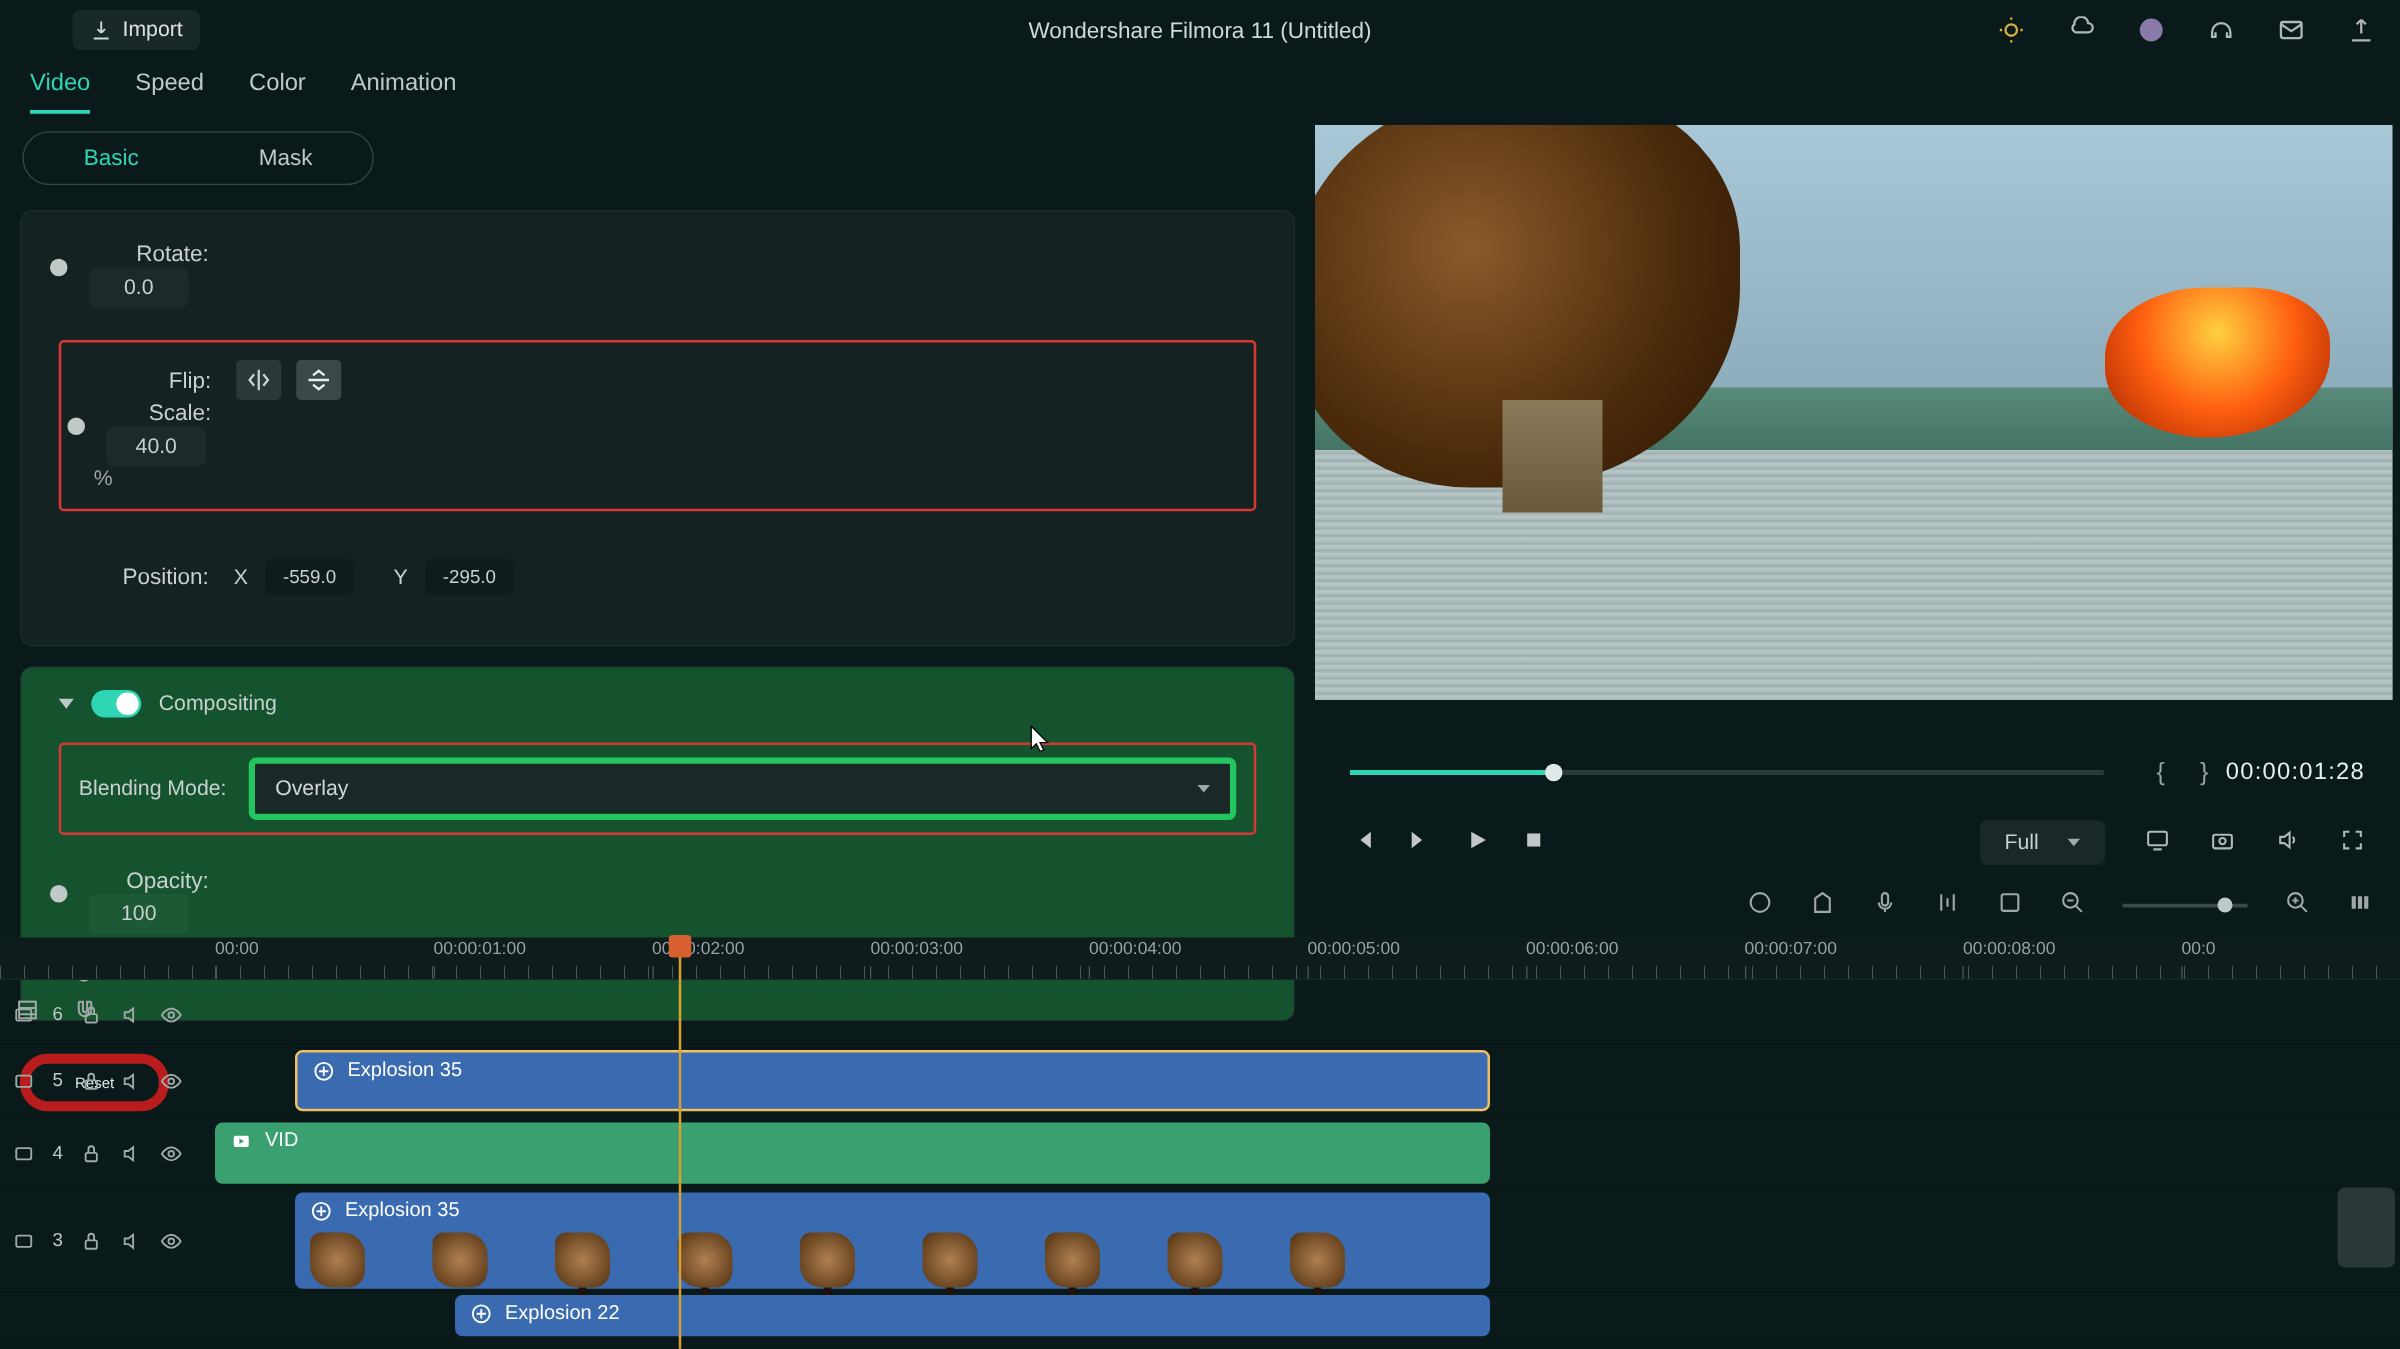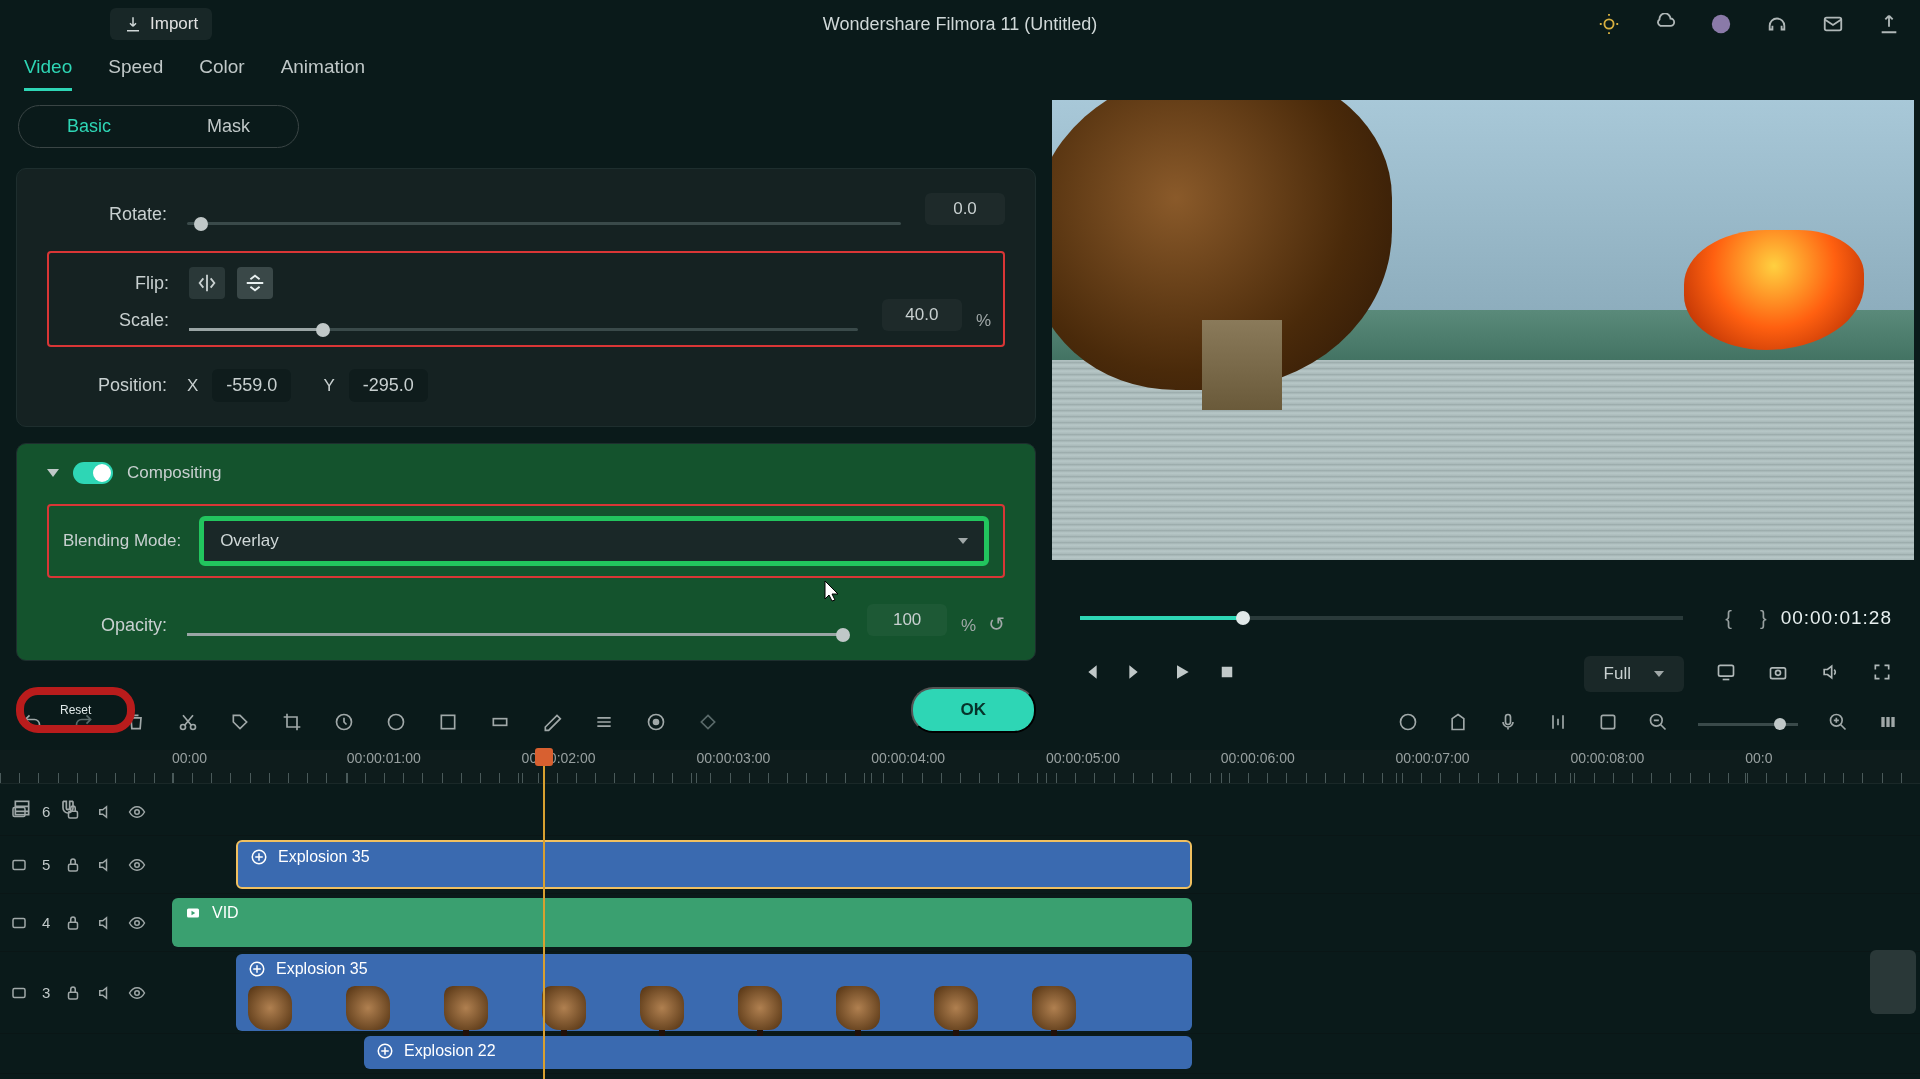--- a/index.html
+++ b/index.html
@@ -1,52 +1,52 @@
 <!DOCTYPE html>
 <html><head>
 <meta charset="utf-8">
 <style>
   * { box-sizing: border-box; margin: 0; padding: 0; font-family: -apple-system, BlinkMacSystemFont, "Segoe UI", sans-serif; }
   body { background: #0a1a1a; color: #c8d0d0; width: 1920px; height: 1079px; overflow: hidden; position: relative; font-size: 17px; }
   
   
   .header { height: 48px; display:flex; align-items:center; padding:0 20px; background:#0a1a1a; position:relative;}
-  .import-btn { display:flex; align-items:center; gap:8px; background:rgba(255,255,255,0.06); padding:6px 14px; border-radius:6px; color:#e0e0e0; font-size:17px; margin-left:90px;}
+  .import-btn { display:flex; align-items:center; gap:8px; background:rgba(255,255,255,0.06); padding:6px 14px; border-radius:6px; color:#e0e0e0; font-size:17px; margin-left:38px;}
   .title-center { position:absolute; left:50%; transform:translateX(-50%); font-size:18px; color:#d0d8d8;}
   .header-icons { margin-left:auto; display:flex; gap:34px; align-items:center;}
   .header-icons span, .header-icons svg { width:22px; height:22px; color:#b0b8b8;}
   
   
   .main { display:flex; height:650px;}
   .left-panel { width:1060px; padding:0 10px; position:relative;}
   .tabs { display:flex; gap:36px; padding:8px 14px 0; font-size:19px;}
   .tab { color:#c0c8c8; padding-bottom:10px; cursor:pointer;}
   .tab.active { color:#2ed6b5; border-bottom:3px solid #2ed6b5;}
   
   .subtabs { display:flex; margin:14px 0 0 8px;}
   .subtab-container { display:flex; border:1px solid #3a4545; border-radius:24px; overflow:hidden;}
   .subtab { padding:10px 48px; font-size:18px; color:#c0c8c8; cursor:pointer;}
   .subtab.active { color:#2ed6b5;}
   
   .panel-body { margin:20px 6px 0; background:#152222; border:1px solid #1e2e2e; border-radius:10px; padding:24px 30px;}
-  .row { display:flex; align-items:flex-end; margin-bottom:26px;}
+  .row { display:flex; align-items:flex-start; margin-bottom:26px;flex-direction:column;}
   .label { width:140px; text-align:right; padding-right:20px; font-size:18px; color:#c8d0d0;}
   .slider-track { flex:1; height:3px; background:#3a4a4a; position:relative; border-radius:2px;}
   .slider-fill { position:absolute; left:0; top:0; height:100%; background:#9aa5a5;}
   .slider-handle { position:absolute; top:50%; transform:translate(-50%,-50%); width:14px; height:14px; border-radius:50%; background:#c0c8c8;}
   .value-box { width:80px; text-align:center; background:rgba(255,255,255,0.04); border-radius:6px; padding:6px 0; margin-left:24px; font-size:17px;}
   .unit { margin-left:14px; font-size:17px; color:#a0a8a8;}
   
   .highlight-red { border:2px solid #d93636; border-radius:4px; padding:14px 12px;}
   .flip-row { display:flex; align-items:center; }
   .flip-btn { width:36px; height:32px; background:#2a3838; border-radius:4px; margin-right:12px; display:flex; align-items:center; justify-content:center;}
   .flip-btn.active { background:#3a4848;}
   
   .pos-row { display:flex; align-items:center; margin-top:22px;}
-  .pos-input { background:#0f1c1c; border-radius:6px; padding:6px 14px; font-size:18px; margin:0 14px;}
+  .pos-input { background:#0f1c1c; border-radius:6px; padding:6px 14px; font-size:15px; margin:16px 14px;}
   
   .panel-body2 { margin:16px 6px 0; background:#14532d; border:1px solid #1e2e2e; border-radius:10px; padding:18px 30px;}
   .sec-header { display:flex; align-items:center; gap:14px; margin-bottom:20px;}
   .chevron-down { width:0; height:0; border-left:6px solid transparent; border-right:6px solid transparent; border-top:8px solid #c0c8c8;}
   .toggle { width:40px; height:22px; background:#2ed6b5; border-radius:11px; position:relative;}
   .toggle:after { content:""; position:absolute; right:2px; top:2px; width:18px; height:18px; background:#fff; border-radius:50%;}
   .blend-row { display:flex; align-items:center; border:2px solid #d93636; border-radius:4px; padding:10px 14px; margin-bottom:26px;}
   .blend-label { font-size:17px; margin-right:18px;}
   .blend-select { flex:1; background:#1a2828; border:5px solid #22c55e; border-radius:6px; padding:10px 16px; font-size:17px; color:#d0d8d8; display:flex; justify-content:space-between; align-items:center;}
   .chevron-sm { width:0; height:0; border-left:5px solid transparent; border-right:5px solid transparent; border-top:6px solid #a0a8a8;}

